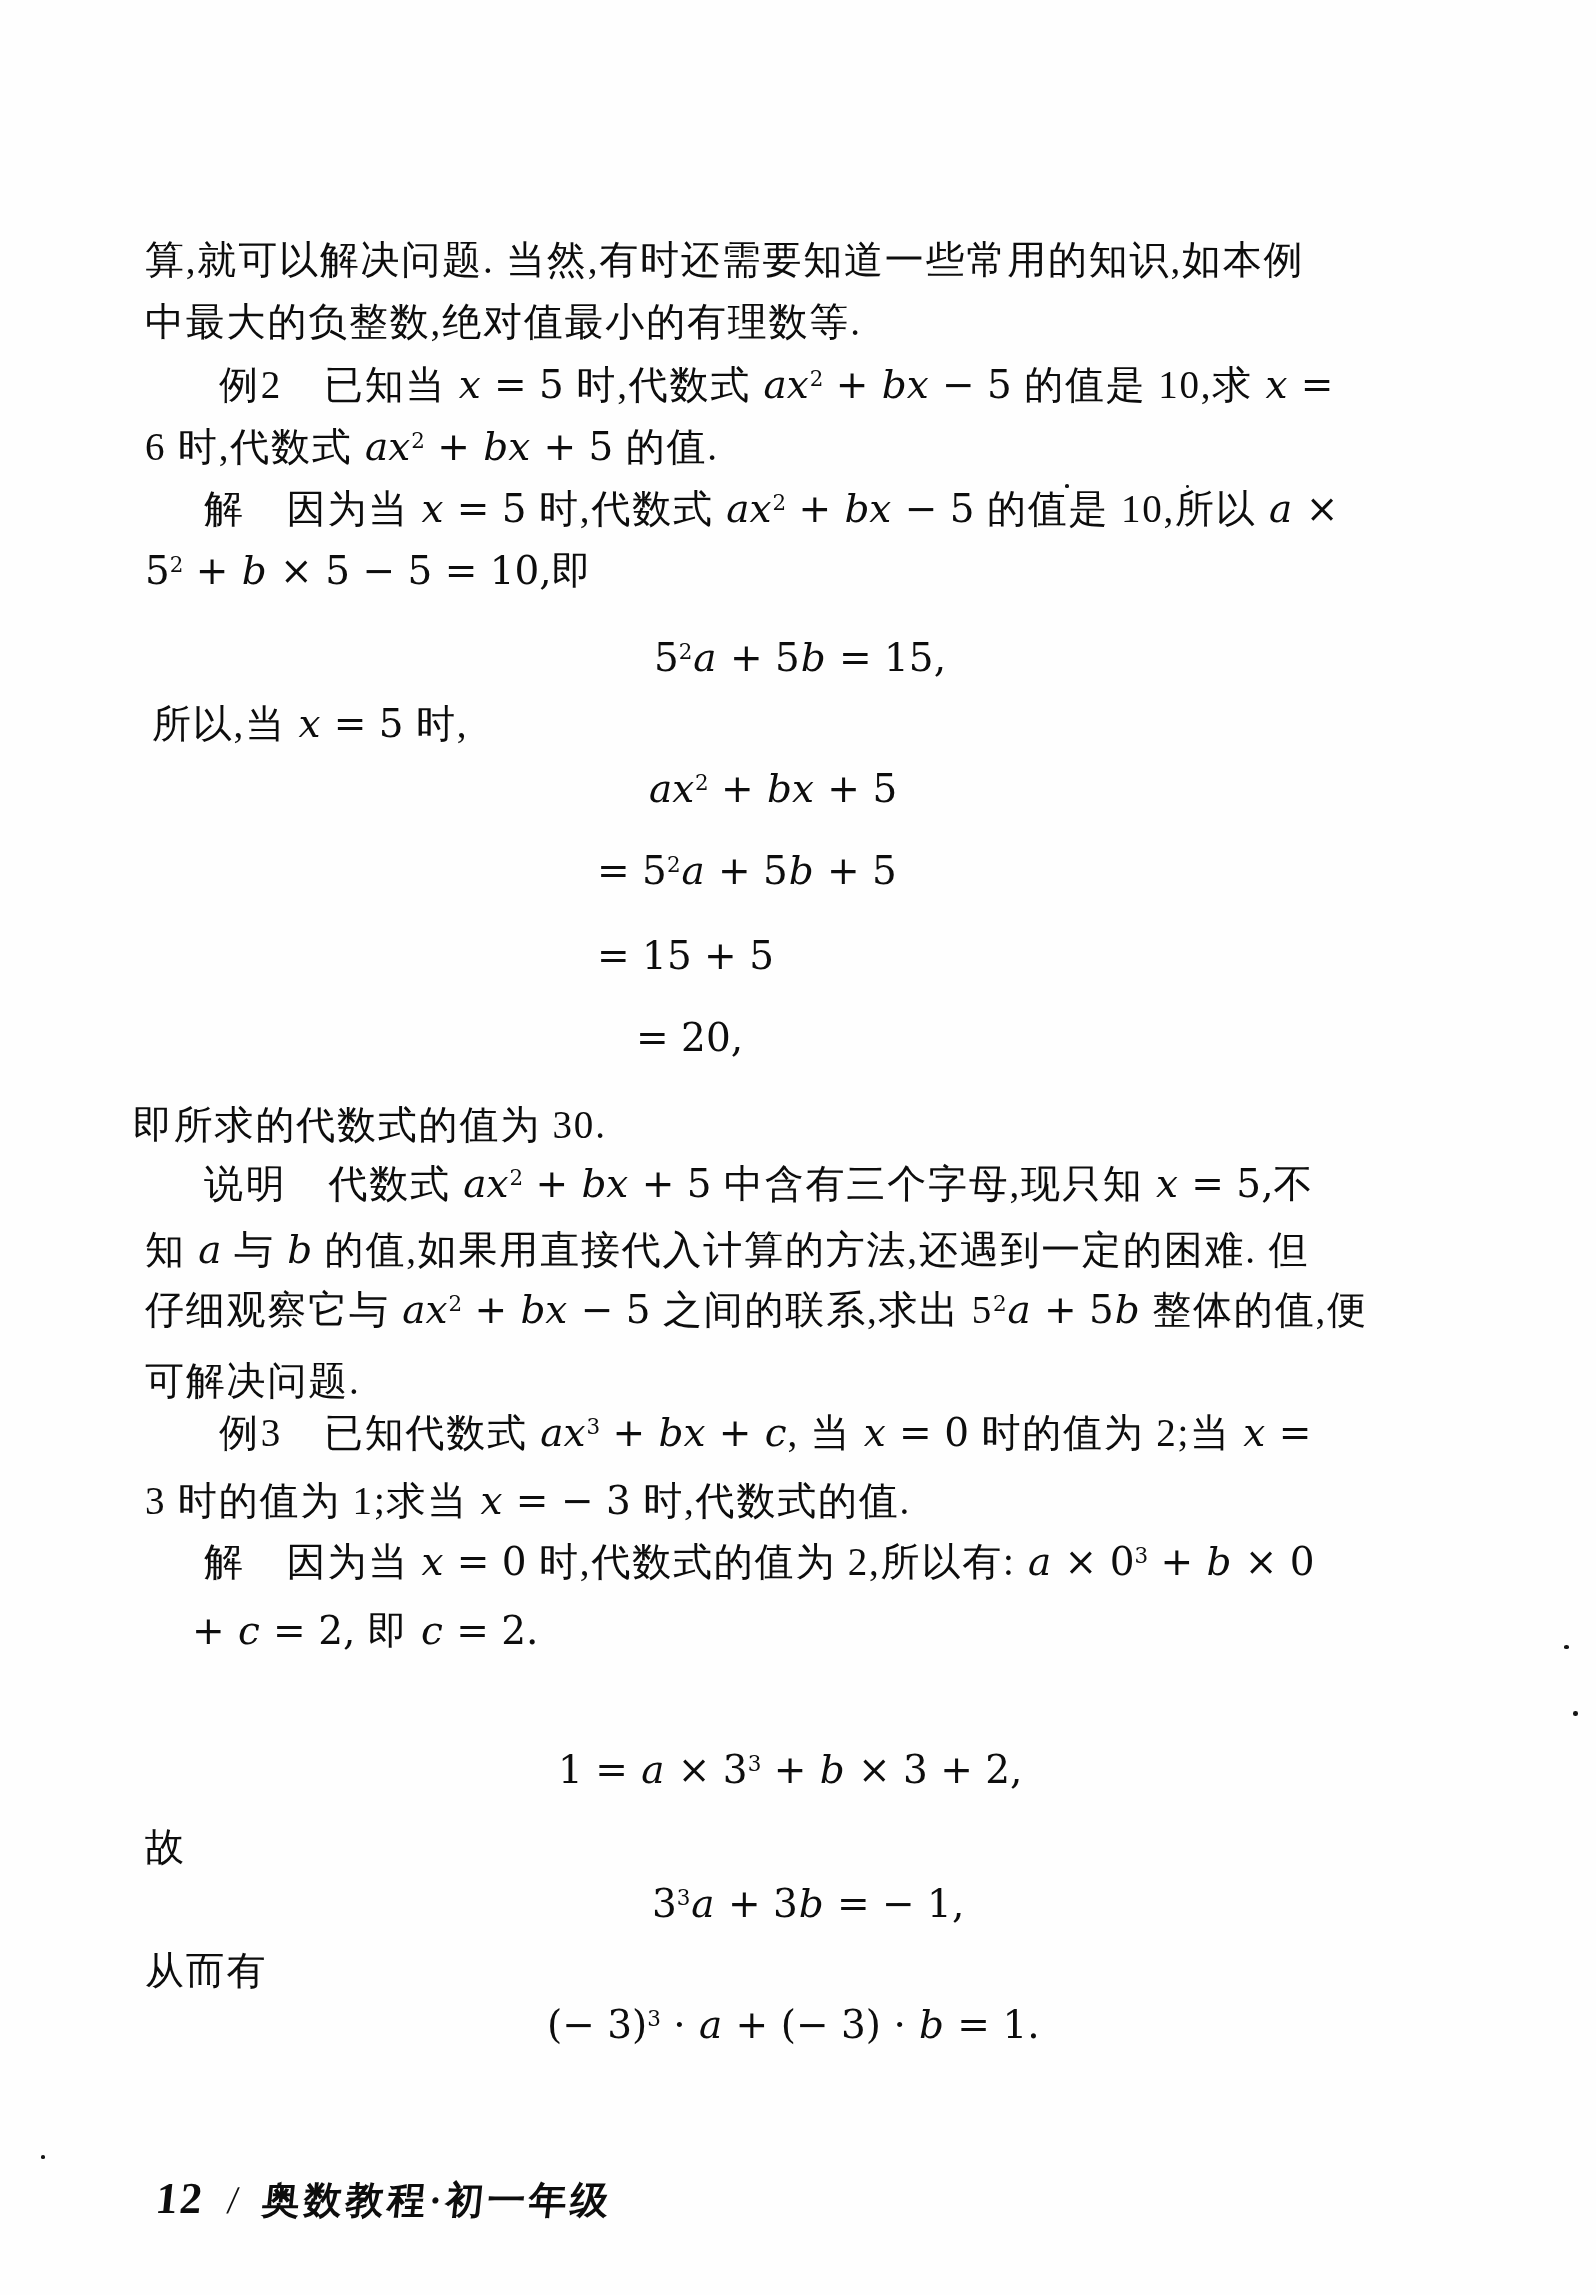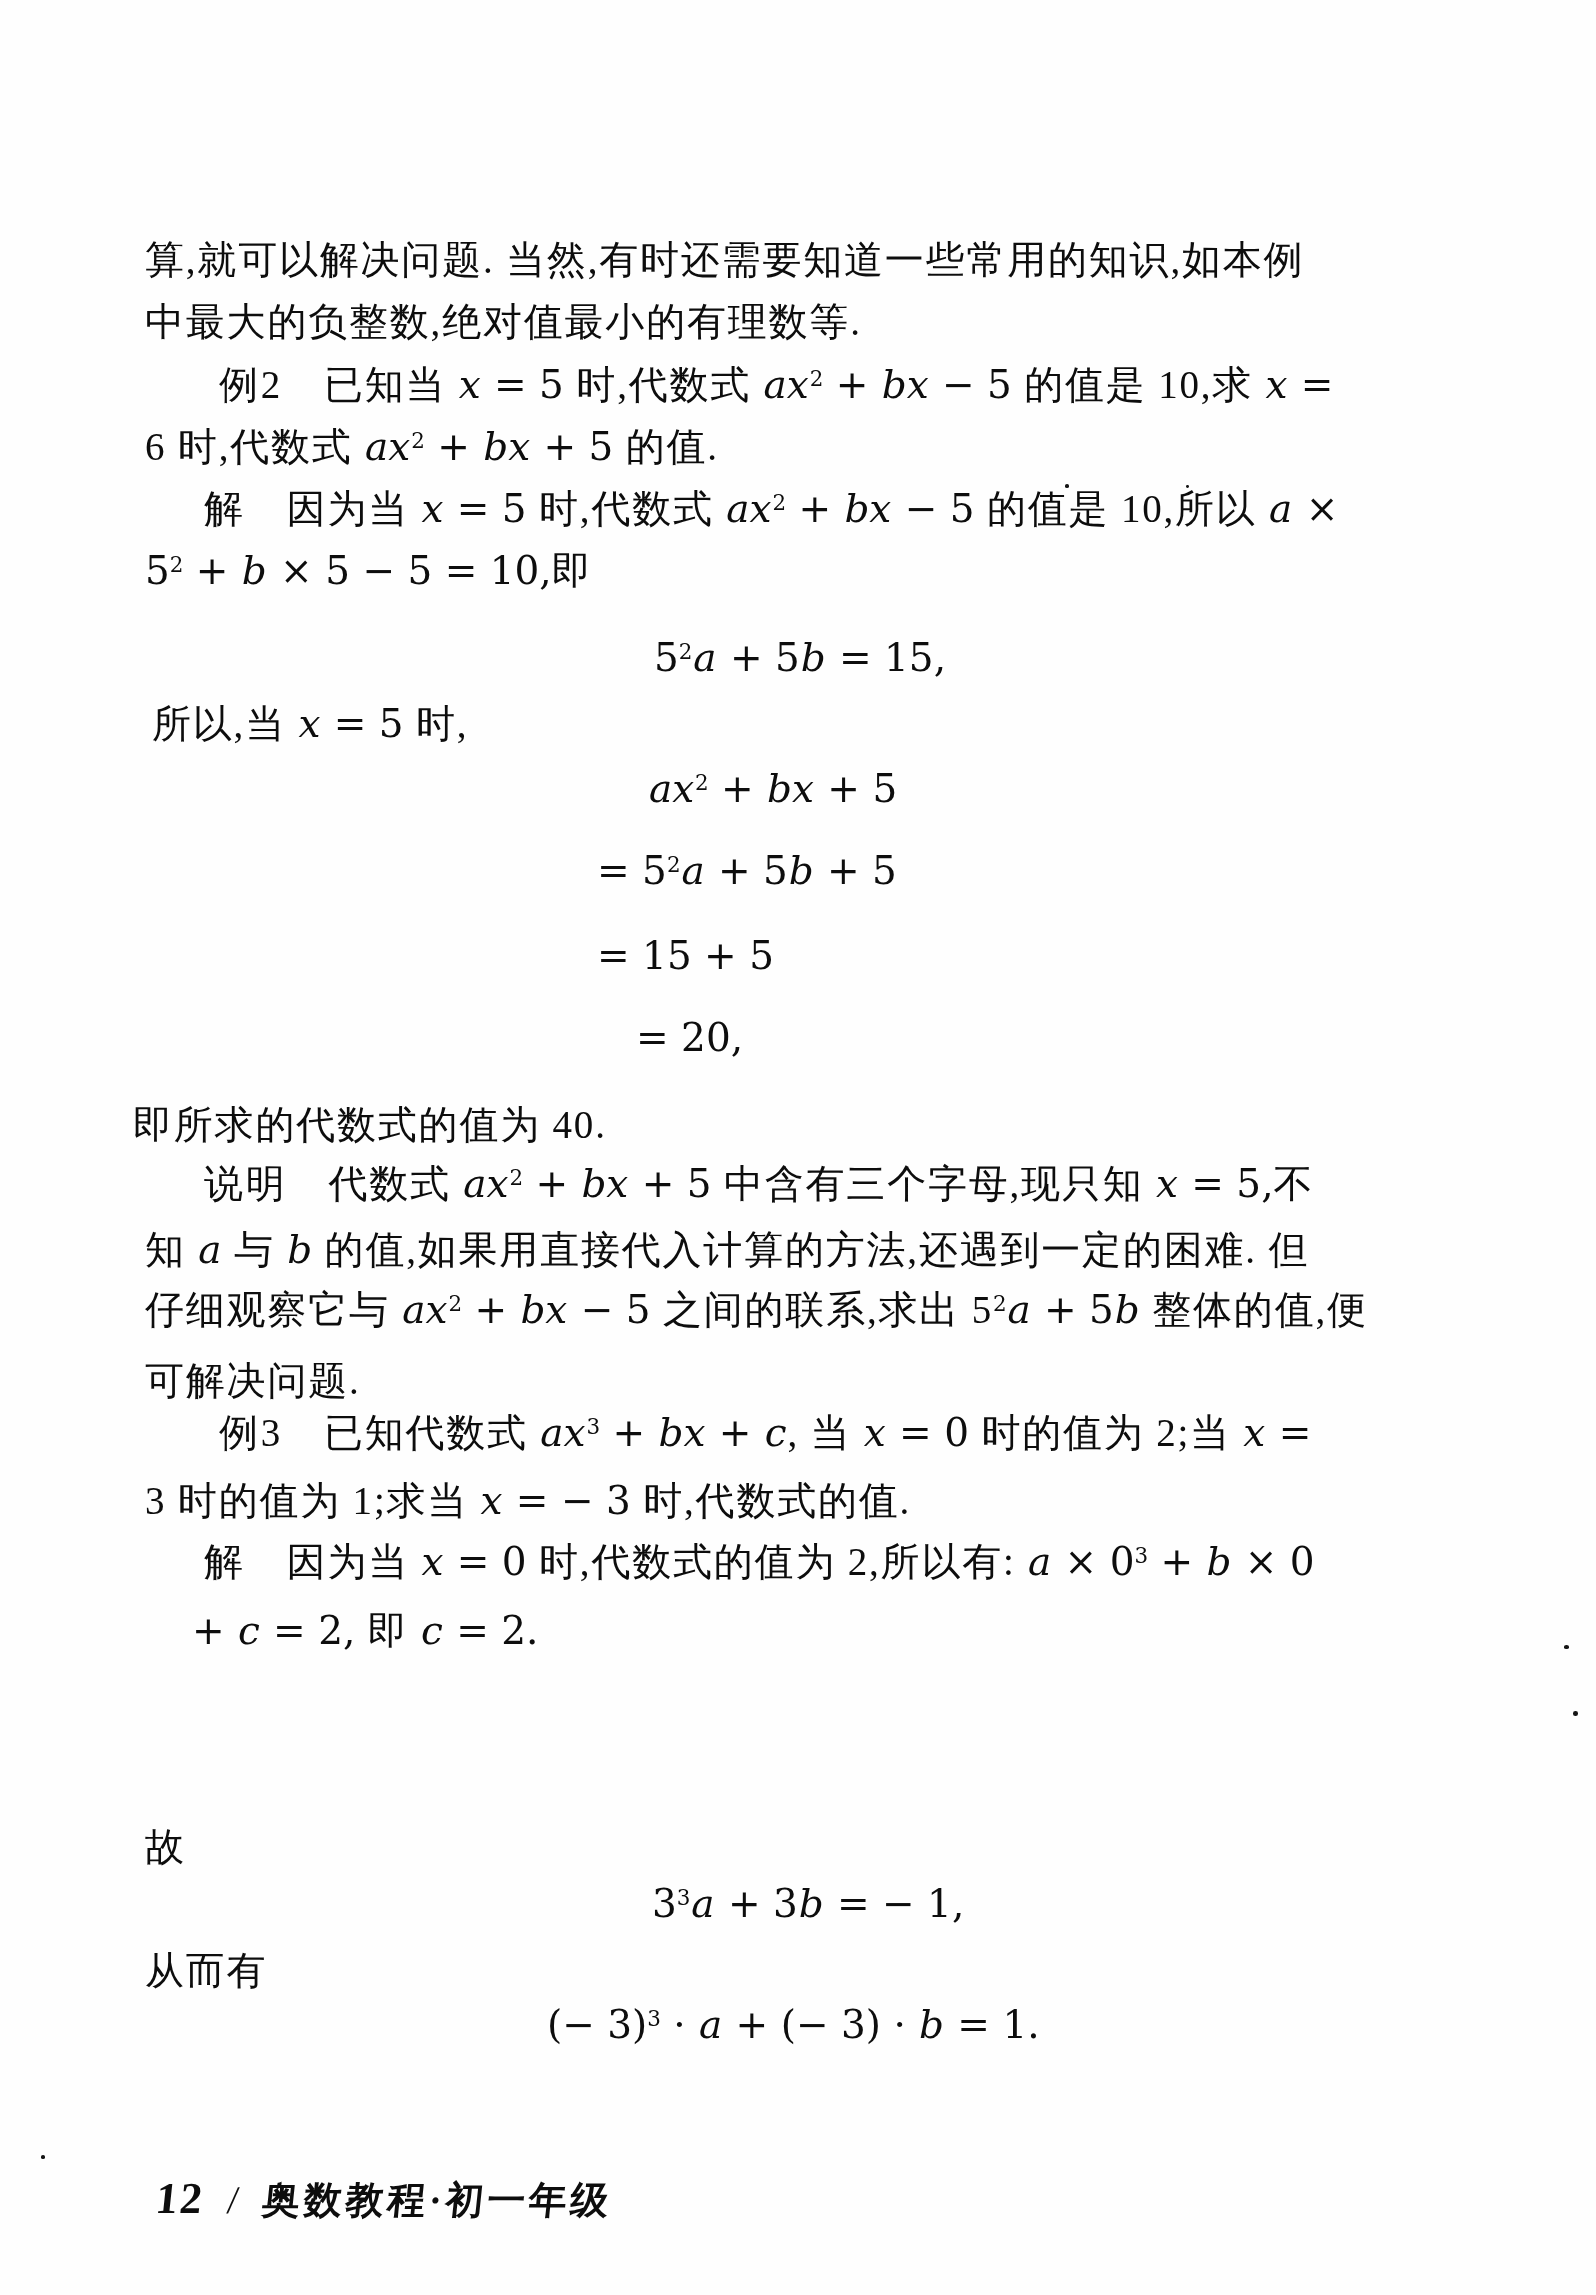--- a/index.html
+++ b/index.html
@@ -56,29 +56,30 @@
     <div class="line" style="left: 219px; top: 364px;"><span class="seg-bold">例2</span><span class="seg-cjk">　已知当 </span><span class="seg-math">x</span><span class="seg-rom"> = 5 </span><span class="seg-cjk">时,代数式 </span><span class="seg-math">ax</span><span class="seg-sup">2</span><span class="seg-rom"> + </span><span class="seg-math">bx</span><span class="seg-rom"> − 5 </span><span class="seg-cjk">的值是 10,求 </span><span class="seg-math">x</span><span class="seg-rom"> =</span></div>
     <div class="line" style="left: 145px; top: 426px;"><span class="seg-cjk">6 时,代数式 </span><span class="seg-math">ax</span><span class="seg-sup">2</span><span class="seg-rom"> + </span><span class="seg-math">bx</span><span class="seg-rom"> + 5 </span><span class="seg-cjk">的值.</span></div>
     <div class="line" style="left: 204px; top: 488px;"><span class="seg-bold">解</span><span class="seg-cjk">　因为当 </span><span class="seg-math">x</span><span class="seg-rom"> = 5 </span><span class="seg-cjk">时,代数式 </span><span class="seg-math">ax</span><span class="seg-sup">2</span><span class="seg-rom"> + </span><span class="seg-math">bx</span><span class="seg-rom"> − 5 </span><span class="seg-cjk">的值是 10,所以 </span><span class="seg-math">a</span><span class="seg-rom"> ×</span></div>
     <div class="line" style="left: 145px; top: 550px;"><span class="seg-rom">5</span><span class="seg-sup">2</span><span class="seg-rom"> + </span><span class="seg-math">b</span><span class="seg-rom"> × 5 − 5 = 10,</span><span class="seg-cjk">即</span></div>
     <div class="line" style="left: 654px; top: 637px;"><span class="seg-rom">5</span><span class="seg-sup">2</span><span class="seg-math">a</span><span class="seg-rom"> + 5</span><span class="seg-math">b</span><span class="seg-rom"> = 15,</span></div>
     <div class="line" style="left: 152px; top: 703px;"><span class="seg-cjk">所以,当 </span><span class="seg-math">x</span><span class="seg-rom"> = 5 </span><span class="seg-cjk">时,</span></div>
     <div class="line" style="left: 648px; top: 768px;"><span class="seg-math">ax</span><span class="seg-sup">2</span><span class="seg-rom"> + </span><span class="seg-math">bx</span><span class="seg-rom"> + 5</span></div>
     <div class="line" style="left: 597px; top: 850px;"><span class="seg-rom">= 5</span><span class="seg-sup">2</span><span class="seg-math">a</span><span class="seg-rom"> + 5</span><span class="seg-math">b</span><span class="seg-rom"> + 5</span></div>
     <div class="line" style="left: 597px; top: 935px;"><span class="seg-rom">= 15 + 5</span></div>
     <div class="line" style="left: 597px; top: 1017px; margin-left: 39px;"><span class="seg-rom">= 20,</span></div>
-    <div class="line" style="left: 133px; top: 1104px;"><span class="seg-cjk">即所求的代数式的值为 40.</span></div>
+    <div class="line" style="left: 133px; top: 1104px;"><span class="seg-cjk">即所求的代数式的值为 30.</span></div>
     <div class="line" style="left: 204px; top: 1163px;"><span class="seg-bold">说明</span><span class="seg-cjk">　代数式 </span><span class="seg-math">ax</span><span class="seg-sup">2</span><span class="seg-rom"> + </span><span class="seg-math">bx</span><span class="seg-rom"> + 5 </span><span class="seg-cjk">中含有三个字母,现只知 </span><span class="seg-math">x</span><span class="seg-rom"> = 5,</span><span class="seg-cjk">不</span></div>
     <div class="line" style="left: 145px; top: 1229px;"><span class="seg-cjk">知 </span><span class="seg-math">a</span><span class="seg-cjk"> 与 </span><span class="seg-math">b</span><span class="seg-cjk"> 的值,如果用直接代入计算的方法,还遇到一定的困难. 但</span></div>
     <div class="line" style="left: 145px; top: 1289px;"><span class="seg-cjk">仔细观察它与 </span><span class="seg-math">ax</span><span class="seg-sup">2</span><span class="seg-rom"> + </span><span class="seg-math">bx</span><span class="seg-rom"> − 5 </span><span class="seg-cjk">之间的联系,求出 5</span><span class="seg-sup">2</span><span class="seg-math">a</span><span class="seg-rom"> + 5</span><span class="seg-math">b</span><span class="seg-cjk"> 整体的值,便</span></div>
     <div class="line" style="left: 145px; top: 1360px;"><span class="seg-cjk">可解决问题.</span></div>
     <div class="line" style="left: 219px; top: 1412px;"><span class="seg-bold">例3</span><span class="seg-cjk">　已知代数式 </span><span class="seg-math">ax</span><span class="seg-sup">3</span><span class="seg-rom"> + </span><span class="seg-math">bx</span><span class="seg-rom"> + </span><span class="seg-math">c</span><span class="seg-cjk">, 当 </span><span class="seg-math">x</span><span class="seg-rom"> = 0 </span><span class="seg-cjk">时的值为 2;当 </span><span class="seg-math">x</span><span class="seg-rom"> =</span></div>
     <div class="line" style="left: 145px; top: 1480px;"><span class="seg-cjk">3 时的值为 1;求当 </span><span class="seg-math">x</span><span class="seg-rom"> = − 3 </span><span class="seg-cjk">时,代数式的值.</span></div>
     <div class="line" style="left: 204px; top: 1541px;"><span class="seg-bold">解</span><span class="seg-cjk">　因为当 </span><span class="seg-math">x</span><span class="seg-rom"> = 0 </span><span class="seg-cjk">时,代数式的值为 2,所以有: </span><span class="seg-math">a</span><span class="seg-rom"> × 0</span><span class="seg-sup">3</span><span class="seg-rom"> + </span><span class="seg-math">b</span><span class="seg-rom"> × 0</span></div>
     <div class="line" style="left: 145px; top: 1610px; margin-left: 47px;"><span class="seg-rom">+ </span><span class="seg-math">c</span><span class="seg-rom"> = 2, </span><span class="seg-cjk">即 </span><span class="seg-math">c</span><span class="seg-rom"> = 2.</span></div>
+    <div class="line" style="left: 558px; top: 1749px;"><span class="seg-rom">1 = </span><span class="seg-math">a</span><span class="seg-rom"> × 3</span><span class="seg-sup">3</span><span class="seg-rom"> + </span><span class="seg-math">b</span><span class="seg-rom"> × 3 + 2,</span></div>
     <div class="line" style="left: 145px; top: 1826px;"><span class="seg-cjk">故</span></div>
     <div class="line" style="left: 652px; top: 1883px;"><span class="seg-rom">3</span><span class="seg-sup">3</span><span class="seg-math">a</span><span class="seg-rom"> + 3</span><span class="seg-math">b</span><span class="seg-rom"> = − 1,</span></div>
     <div class="line" style="left: 145px; top: 1950px;"><span class="seg-cjk">从而有</span></div>
     <div class="line" style="left: 547px; top: 2004px;"><span class="seg-rom">(− 3)</span><span class="seg-sup">3</span><span class="seg-rom"> · </span><span class="seg-math">a</span><span class="seg-rom"> + (− 3) · </span><span class="seg-math">b</span><span class="seg-rom"> = 1.</span></div>
     <div class="speck" style="left: 1065px; top: 484px; width: 3.7px; height: 3.7px;"></div>
     <div class="speck" style="left: 1186px; top: 485px; width: 2.8px; height: 2.8px;"></div>
     <div class="speck" style="left: 1564px; top: 1645px; width: 4.6px; height: 3.7px;"></div>
     <div class="speck" style="left: 1573px; top: 1711px; width: 4.6px; height: 4.6px;"></div>
     <div class="speck" style="left: 41px; top: 2155px; width: 3.7px; height: 3.7px;"></div>
   </div>

